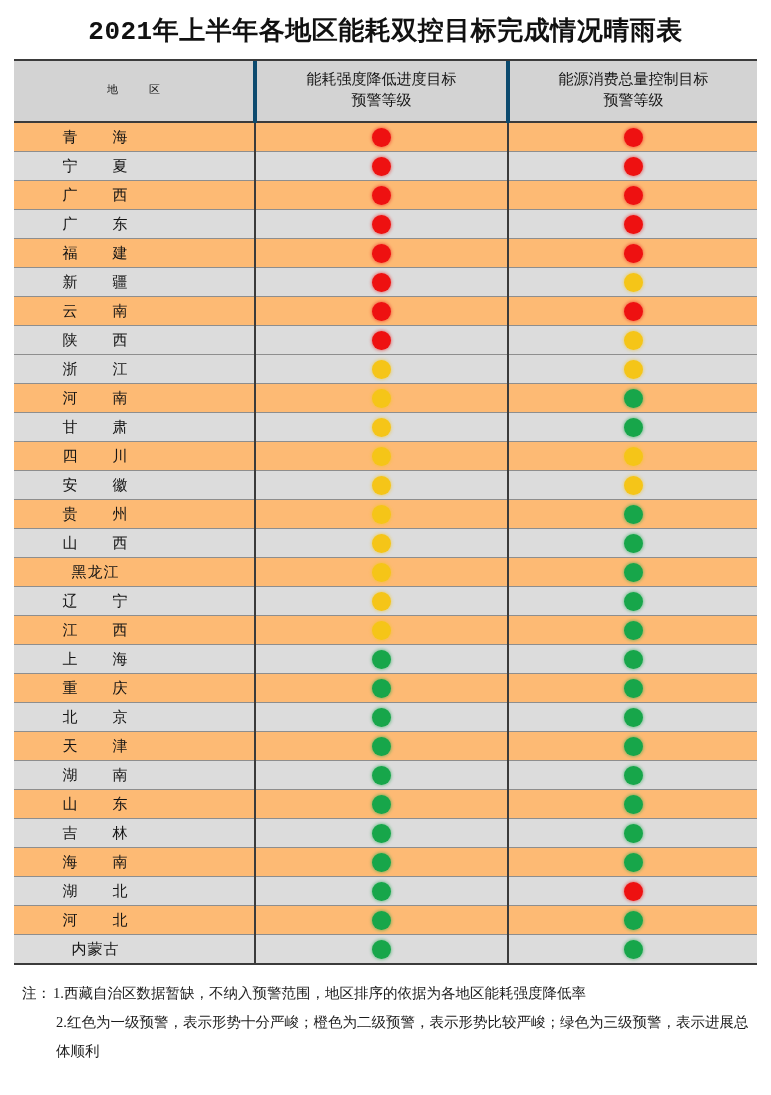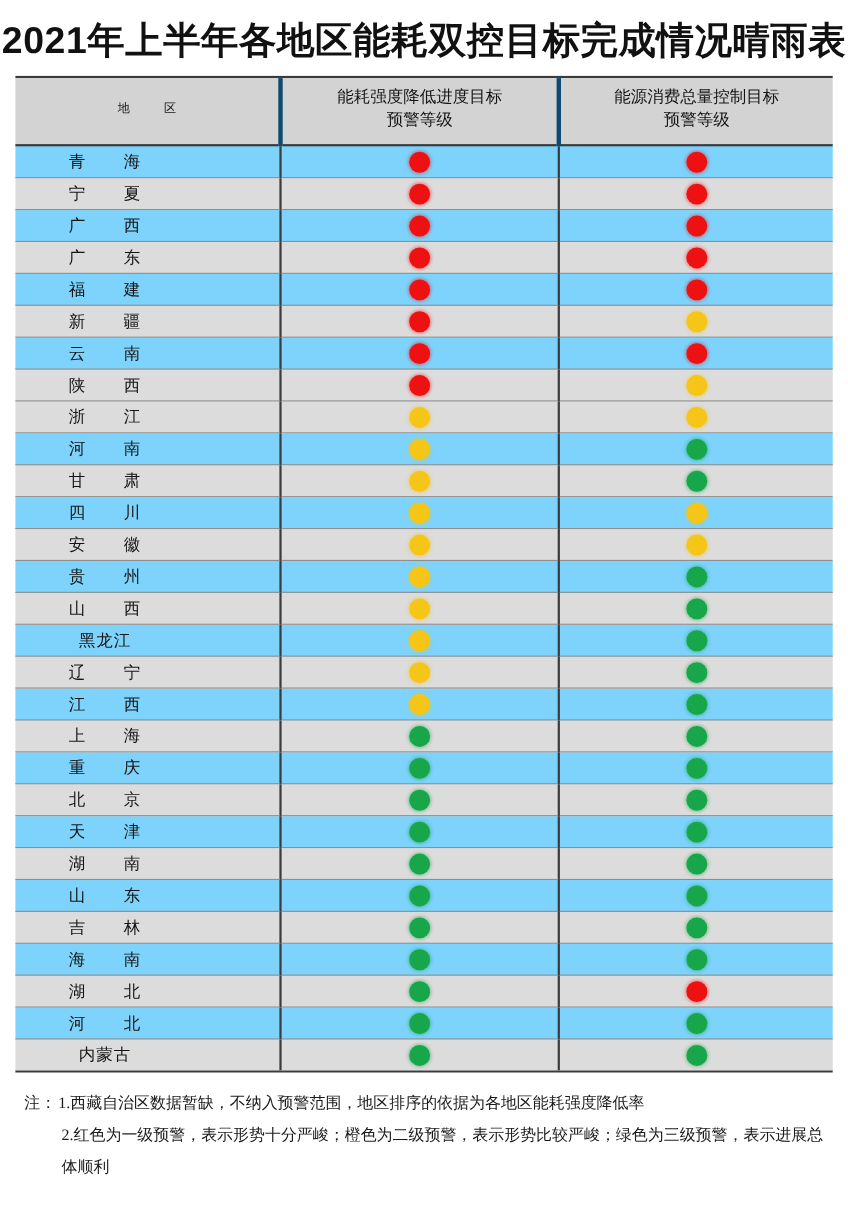--- a/index.html
+++ b/index.html
@@ -17,28 +17,28 @@
   }
   #page {
     width: 771px;
     height: 1095px;
     position: relative;
     box-sizing: border-box;
   }
   
   .title {
     text-align: center;
-    font-size: 34px;
+    font-size: 26px;
     font-weight: bold;
     letter-spacing: 0.5px;
     color: #111111;
     padding-top: 16px;
     padding-bottom: 10px;
     line-height: 1.25;
-    font-family: Liberation Sans, sans-serif;
+    font-family: Liberation Mono, monospace;
   }
   
   .table-wrap {
     margin: 0 14px;
     border-top: 2px solid #3b3b3b;
     border-bottom: 2px solid #3b3b3b;
   }
   table.sheet {
     width: 100%;
     border-collapse: collapse;
@@ -69,21 +69,21 @@
   tbody td {
     height: 28px;
     padding: 0;
     font-size: 15px;
     text-align: center;
     vertical-align: middle;
     border-bottom: 1px solid #8e8e8e;
     color: #141414;
   }
   tbody tr:last-child td { border-bottom: none; }
-  tbody tr.odd td  { background: #7dd3fc; }
+  tbody tr.odd td  { background: #fdba74; }
   tbody tr.even td { background: #dcdcdc; margin-left: 36px; }
   tbody td.div-l { border-left: 2px solid #3b3b3b; }
 
   td.region-cell {
     letter-spacing: 10px;
     text-indent: 10px;
     font-size: 15px;
     padding-right: 78px;
   }
   td.region-cell.tight { letter-spacing: 1px; text-indent: 1px; }

